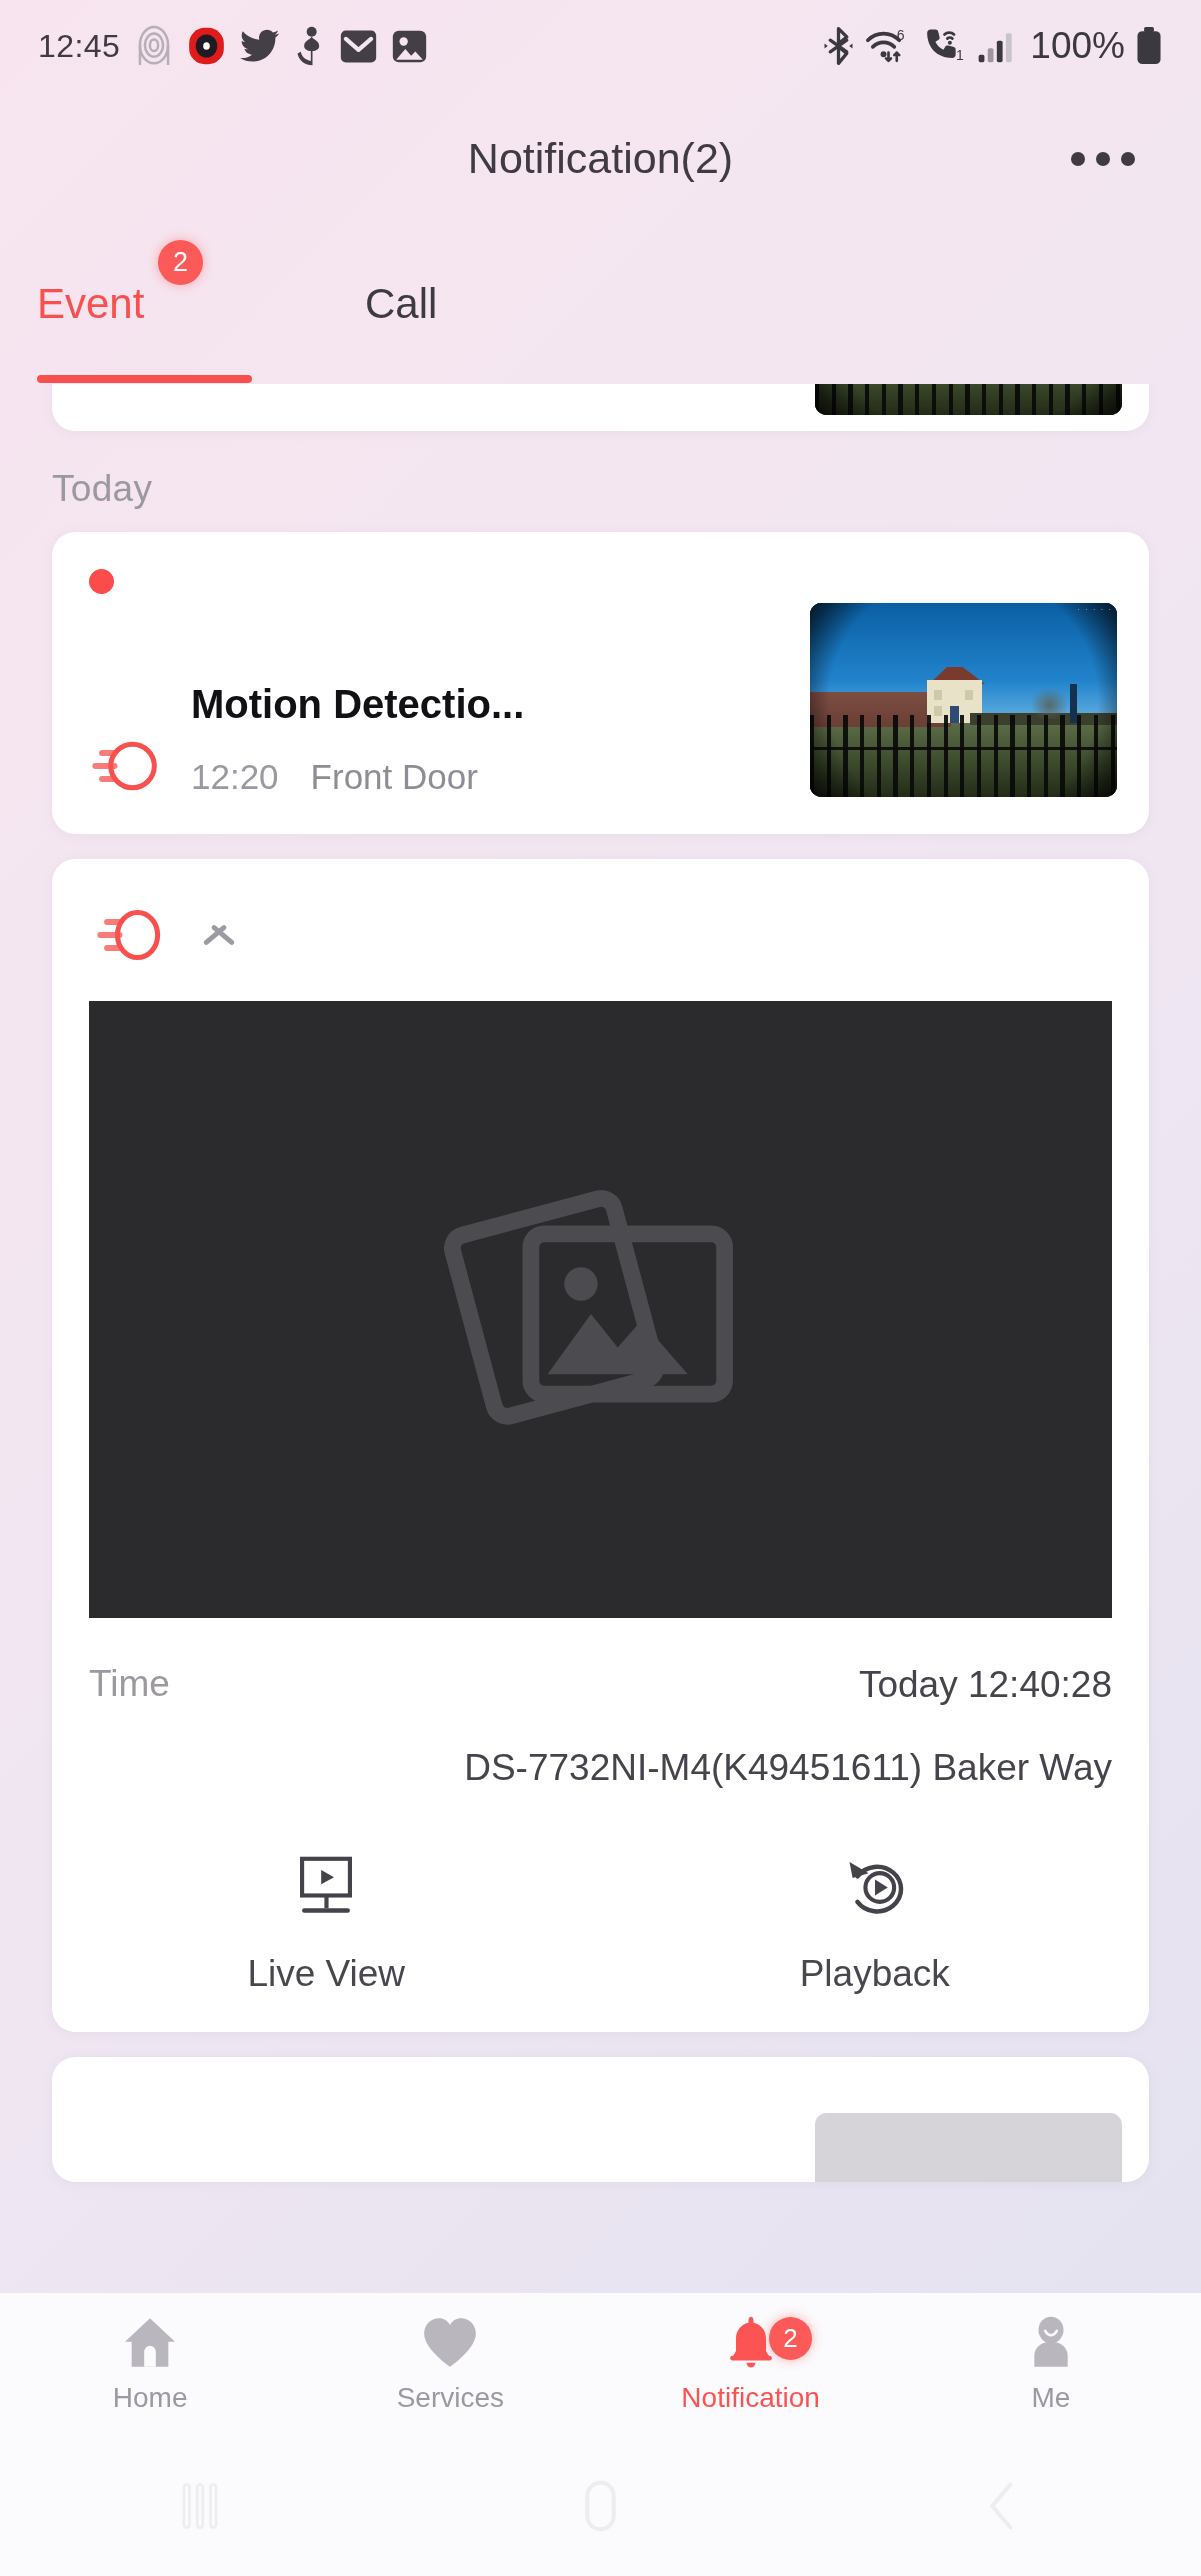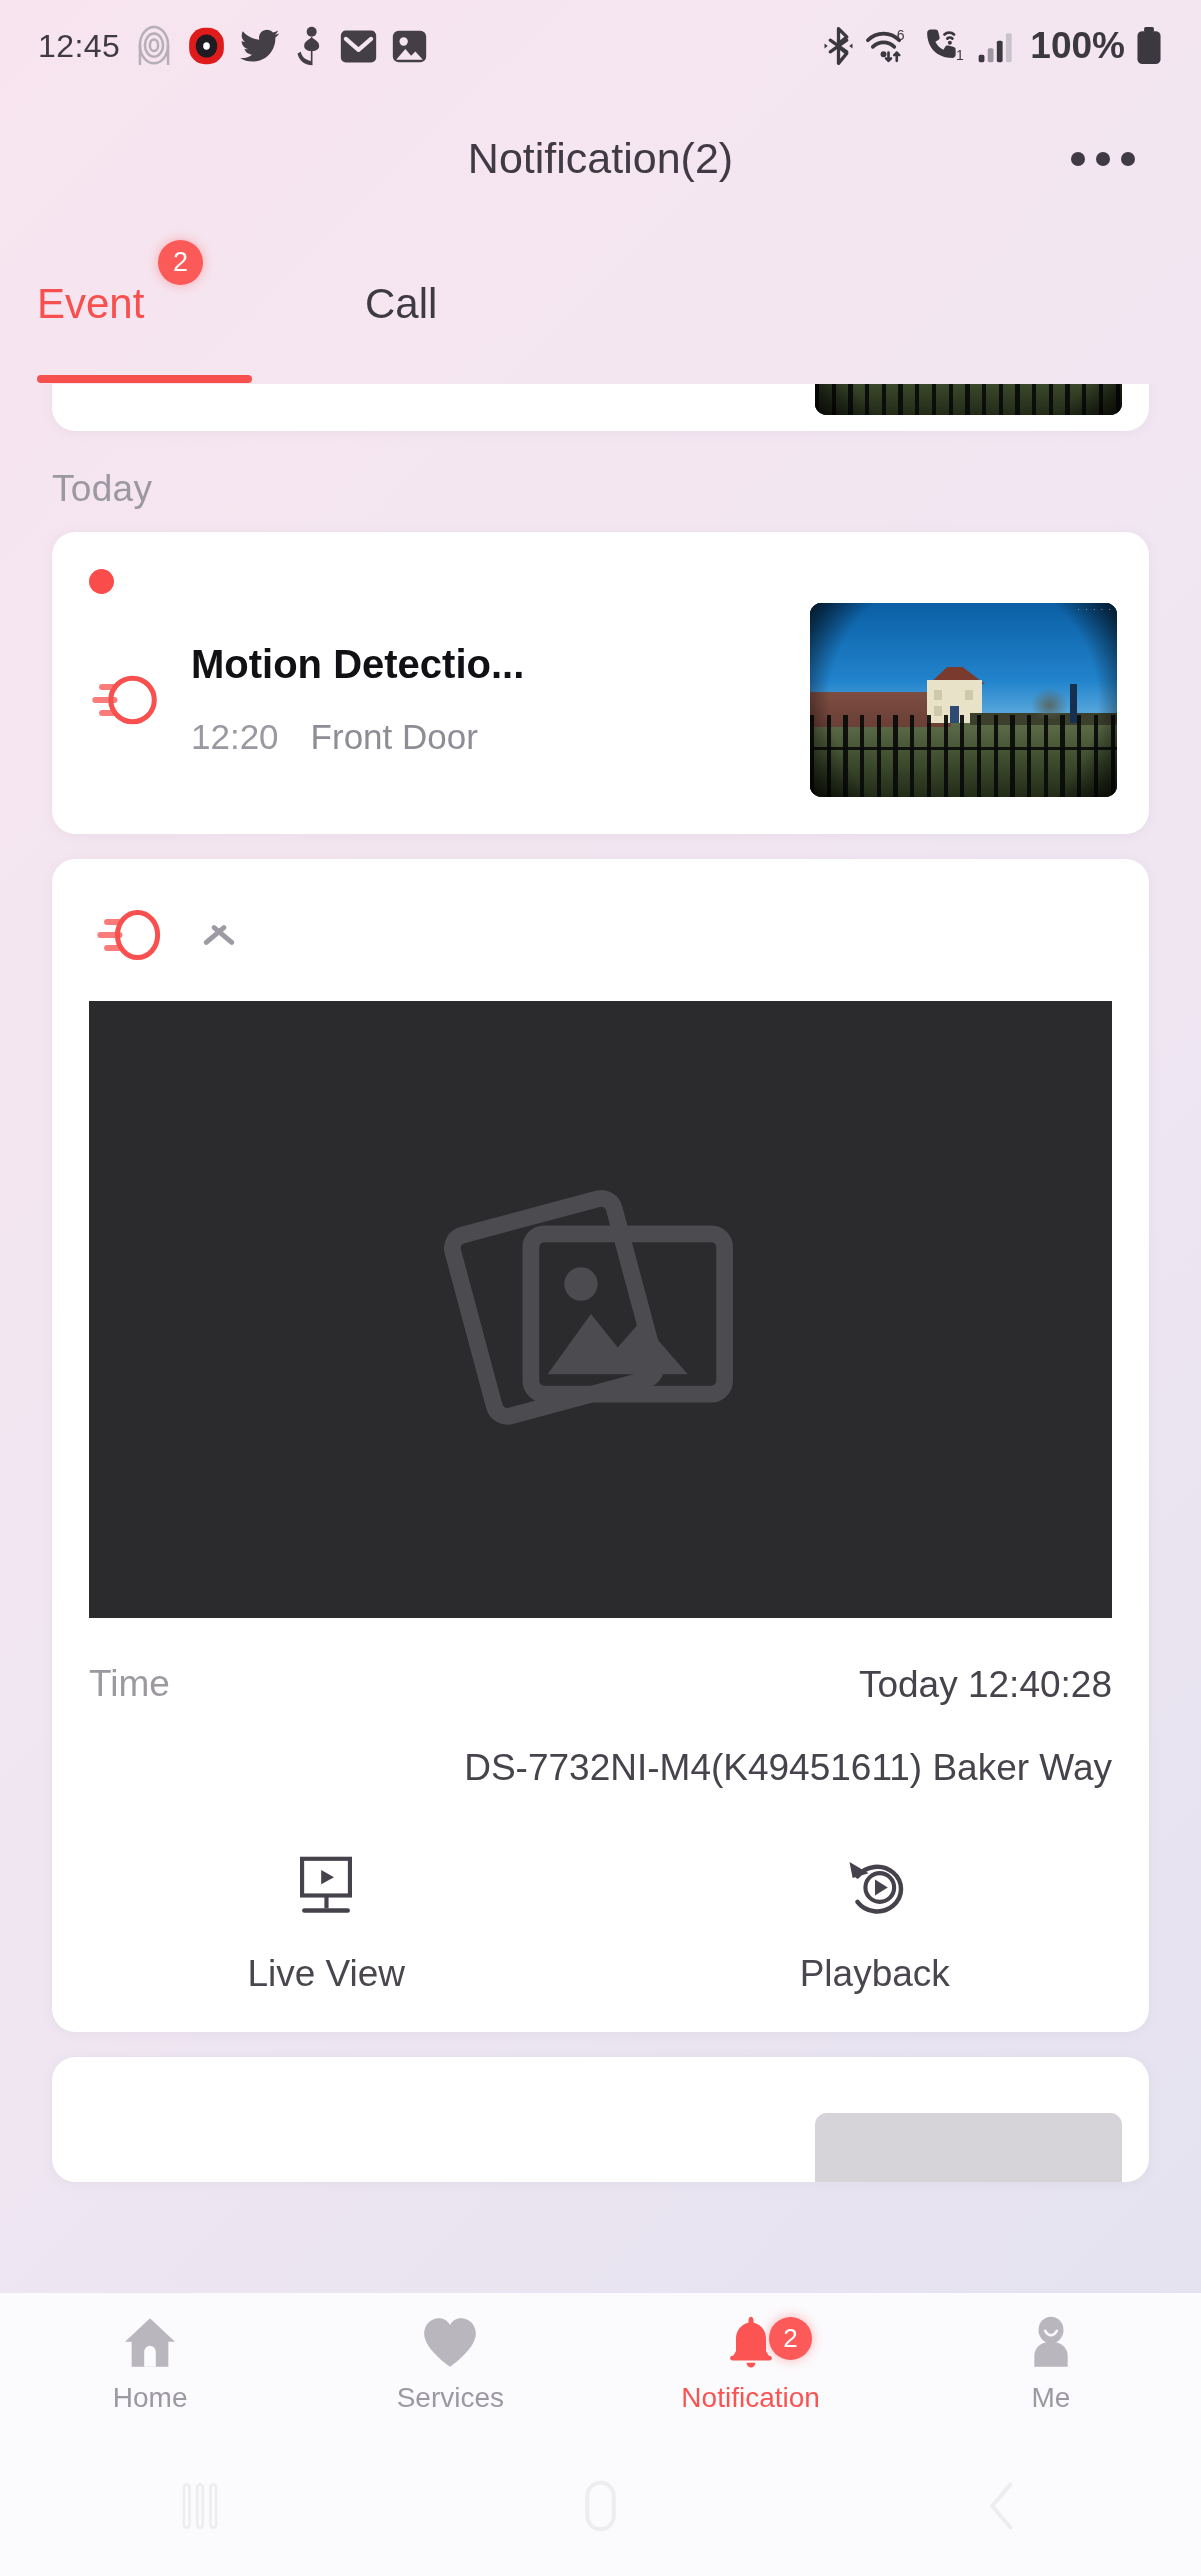--- a/index.html
+++ b/index.html
@@ -39,21 +39,20 @@
     margin-left: auto;
     display: flex;
     align-items: center;
     gap: 10px;
   }
   .sb-batt-txt {
     font-size: 37px;
     color: #3c3840;
     letter-spacing: 0px;
     margin-left: 5px;
-    font-weight: bold;
   }
   .ic { display: block; }
 
   
   .header {
     position: absolute;
     top: 92px; left: 0; right: 0;
     height: 133px;
     display: flex;
     align-items: center;
@@ -174,21 +173,21 @@
   .card-collapsed { padding: 33px 32px 37px 32px; min-height: 275px; }
   .dot-unread {
     position: absolute;
     left: 37px; top: 37px;
     width: 25px; height: 25px;
     border-radius: 50%;
     background: #fa4d4b;
   }
   .row-main {
     display: flex;
-    align-items: center;
+    align-items: flex-end;
     gap: 30px;
     margin-top: 38px;
   }
   .row-text { flex: 1; min-width: 0; }
   .row-title {
     font-size: 40px;
     font-weight: bold;
     color: #111014;
     white-space: nowrap;
     overflow: hidden;

